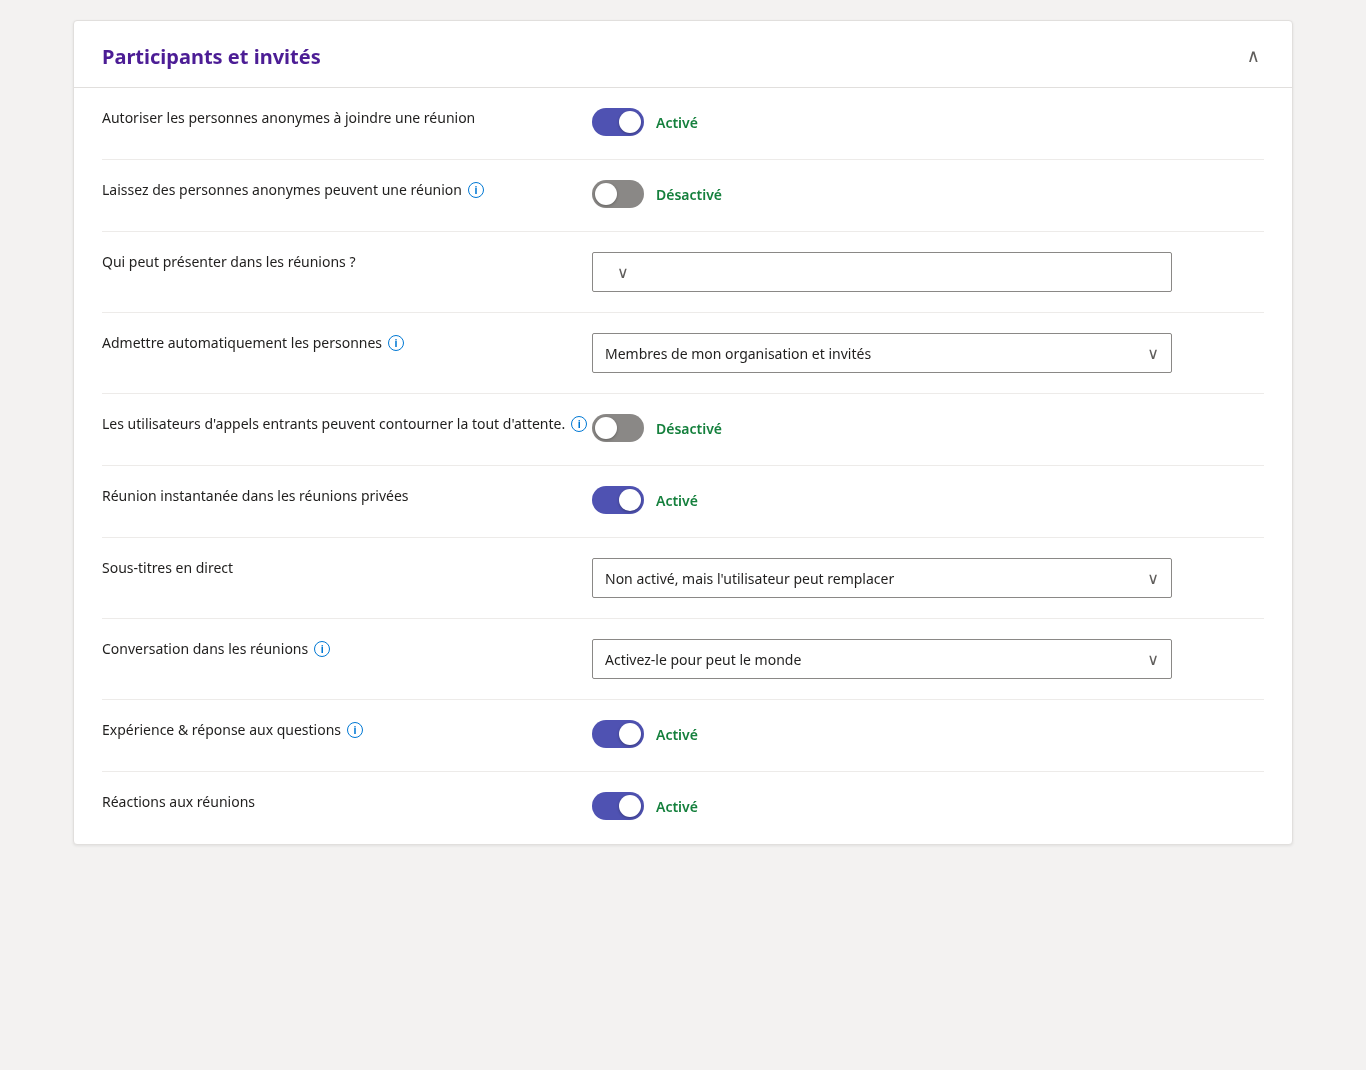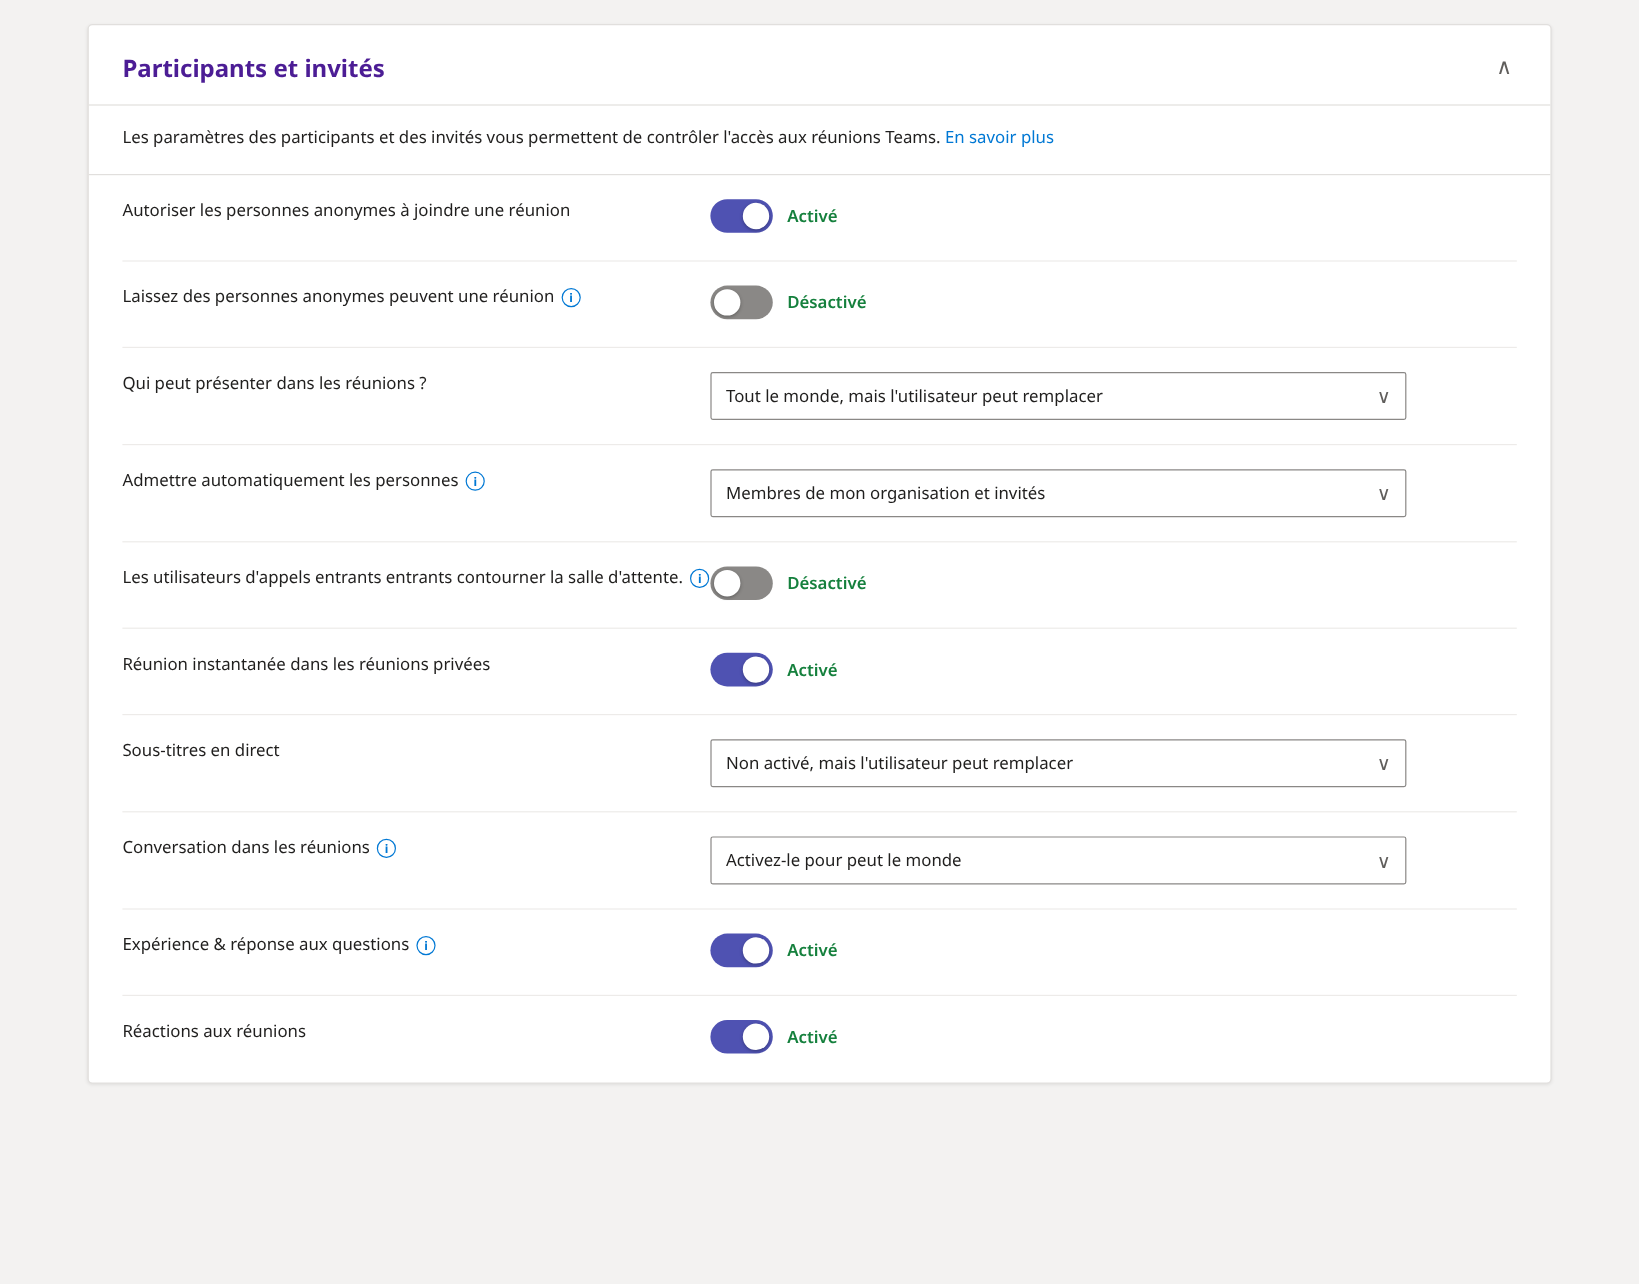--- a/index.html
+++ b/index.html
@@ -205,24 +205,20 @@
 
 <div class="panel">
 
   <div class="panel-header">
     <span class="panel-title">Participants et invités</span>
     <button class="collapse-btn">
       <span>∧</span>
     </button>
   </div>
 
-  <div class="panel-description">
-    <span>Les paramètres des participants et des invités vous permettent de contrôler l'accès aux réunions Teams.</span>
-    <a href="#">En savoir plus</a>
-  </div>
 
   <div class="settings-list" id="settings-container">
   <div class="setting-row">
         <div class="setting-label">
           <span>Autoriser les personnes anonymes à joindre une réunion</span>
         </div>
         <div class="setting-control">
           <div class="toggle-wrapper">
             <label class="toggle">
               <input type="checkbox" checked="" style="">
@@ -250,40 +246,39 @@
             <span class="toggle-label">Désactivé</span>
           </div>
         </div>
       </div>
       <div class="setting-row">
         <div class="setting-label">
           <span>Qui peut présenter dans les réunions ?</span>
         </div>
         <div class="setting-control">
           <div class="dropdown">
-            <span>Tout le monde, mais l'utilisateur peut remplacer</span>
             <span class="dropdown-arrow">∨</span>
           </div>
         </div>
       </div>
       <div class="setting-row">
         <div class="setting-label">
           <span>Admettre automatiquement les personnes</span>
           <span class="info-icon">i</span>
         </div>
         <div class="setting-control">
           <div class="dropdown">
             <span>Membres de mon organisation et invités</span>
             <span class="dropdown-arrow">∨</span>
           </div>
         </div>
       </div>
       <div class="setting-row">
         <div class="setting-label">
-          <span>Les utilisateurs d'appels entrants entrants contourner la salle d'attente.</span>
+          <span>Les utilisateurs d'appels entrants peuvent contourner la tout d'attente.</span>
           <span class="info-icon">i</span>
         </div>
         <div class="setting-control">
           <div class="toggle-wrapper">
             <label class="toggle">
               <input type="checkbox" style="">
               <div class="toggle-track off">
                 <div class="toggle-thumb"></div>
               </div>
             </label>

